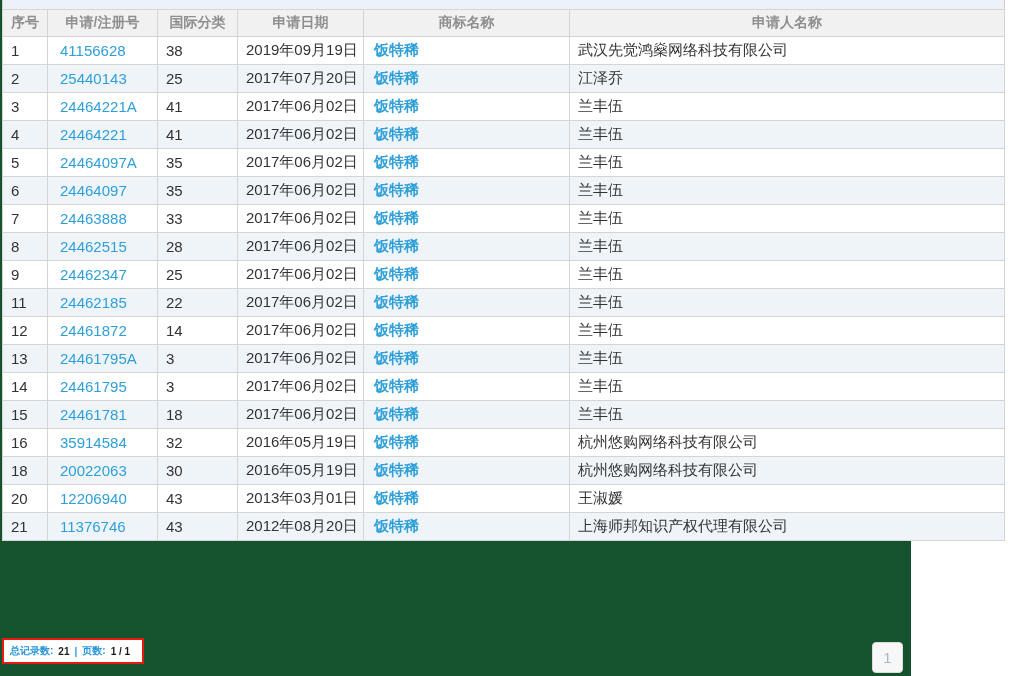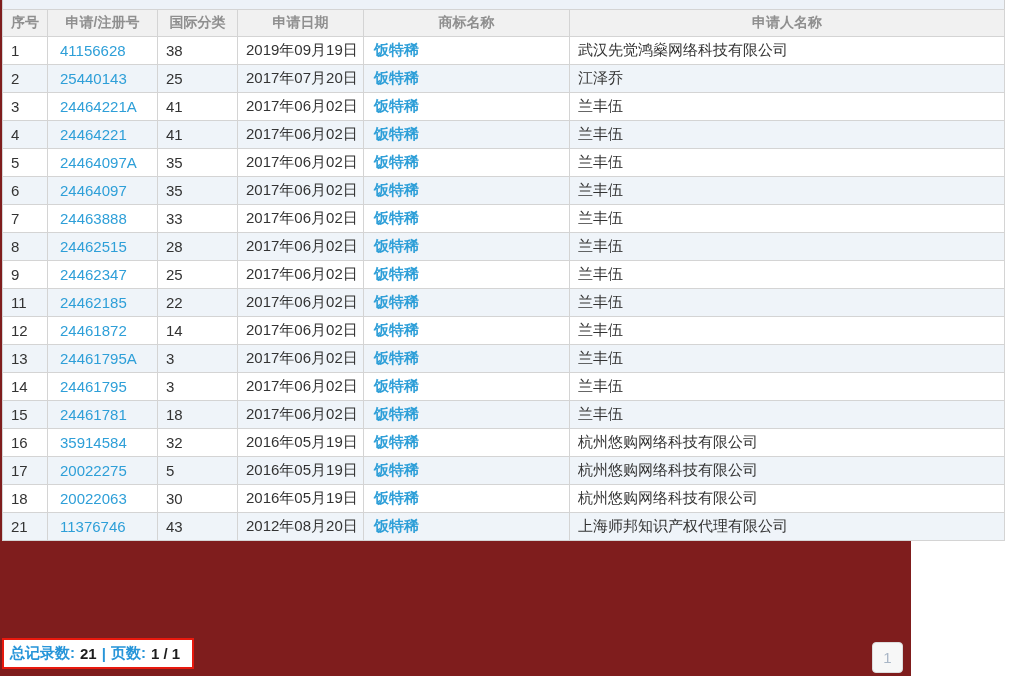--- a/index.html
+++ b/index.html
@@ -1,21 +1,21 @@
 <!DOCTYPE html>
 <html lang="zh"><head>
 <meta charset="utf-8">
 <style>
   * { box-sizing: border-box; margin: 0; padding: 0; }
   html, body { background: #fff; }
   body {
     font-family: "Liberation Sans", "DejaVu Sans", sans-serif;
     width: 1011px; height: 676px; overflow: hidden;
   }
-  .page { position: relative; width: 911px; height: 676px; background: #7f1d1d; }
+  .page { position: relative; width: 911px; height: 676px; background: #14532d; }
 
   .tbl-area { position: absolute; left: 2px; top: 0; width: 1003px; }
   .top-strip {
     height: 9px; background: #edf2f8;
     border-left: 1px solid #cfcfcf; border-right: 1px solid #cfcfcf;
   }
   table { width: 100%; border-collapse: collapse; table-layout: fixed; }
   th, td {
     border: 1px solid #d4d4d4;
     padding: 0 8px;
@@ -33,21 +33,21 @@
   td.c-mark  { padding-left: 10px; font-weight: bold; }
   .link { color: #2e9fd8; text-decoration: none; cursor: pointer; }
 
   .footer-bar {
     position: absolute; left: 2px; top: 638px; right: 0;
     display: flex; justify-content: space-between; align-items: flex-start;
   }
   .red-box {
     border: 2px solid #e8190e;
     padding: 4px 12px 4px 6px;
-    font-size: 15px; font-weight: bold;
+    font-size: 10px; font-weight: bold;
     display: inline-flex; align-items: center; gap: 5px;
     background: #fff;
   }
   .red-box .lbl { color: #2795d9; }
   .red-box .val { color: #1c1c1c; }
   .red-box .sep { color: #2795d9; font-weight: bold; }
 
   .page-btn {
     width: 31px; height: 31px; margin-right: 8px; margin-top: 4px;
     background: #f7f7f7; border: 1px solid #dcdcdc; border-radius: 4px;
@@ -197,34 +197,34 @@
     </tr>
           <tr>
       <td class="c-seq"><span>16</span></td>
       <td class="c-regno"><a class="link">35914584</a></td>
       <td class="c-class"><span>32</span></td>
       <td class="c-date"><span>2016年05月19日</span></td>
       <td class="c-mark"><a class="link">饭特稀</a></td>
       <td class="c-appl"><span>杭州悠购网络科技有限公司</span></td>
     </tr>
           <tr>
-      <td class="c-seq"><span>17</span></td>
-      <td class="c-regno"><a class="link">20022275</a></td>
-      <td class="c-class"><span>5</span></td>
-      <td class="c-date"><span>2016年05月19日</span></td>
-      <td class="c-mark"><a class="link">饭特稀</a></td>
-      <td class="c-appl"><span>杭州悠购网络科技有限公司</span></td>
-    </tr>
-          <tr>
       <td class="c-seq"><span>18</span></td>
       <td class="c-regno"><a class="link">20022063</a></td>
       <td class="c-class"><span>30</span></td>
       <td class="c-date"><span>2016年05月19日</span></td>
       <td class="c-mark"><a class="link">饭特稀</a></td>
       <td class="c-appl"><span>杭州悠购网络科技有限公司</span></td>
+    </tr>
+          <tr>
+      <td class="c-seq"><span>20</span></td>
+      <td class="c-regno"><a class="link">12206940</a></td>
+      <td class="c-class"><span>43</span></td>
+      <td class="c-date"><span>2013年03月01日</span></td>
+      <td class="c-mark"><a class="link">饭特稀</a></td>
+      <td class="c-appl"><span>王淑媛</span></td>
     </tr>
           <tr>
       <td class="c-seq"><span>21</span></td>
       <td class="c-regno"><a class="link">11376746</a></td>
       <td class="c-class"><span>43</span></td>
       <td class="c-date"><span>2012年08月20日</span></td>
       <td class="c-mark"><a class="link">饭特稀</a></td>
       <td class="c-appl"><span>上海师邦知识产权代理有限公司</span></td>
     </tr>
         </tbody>

